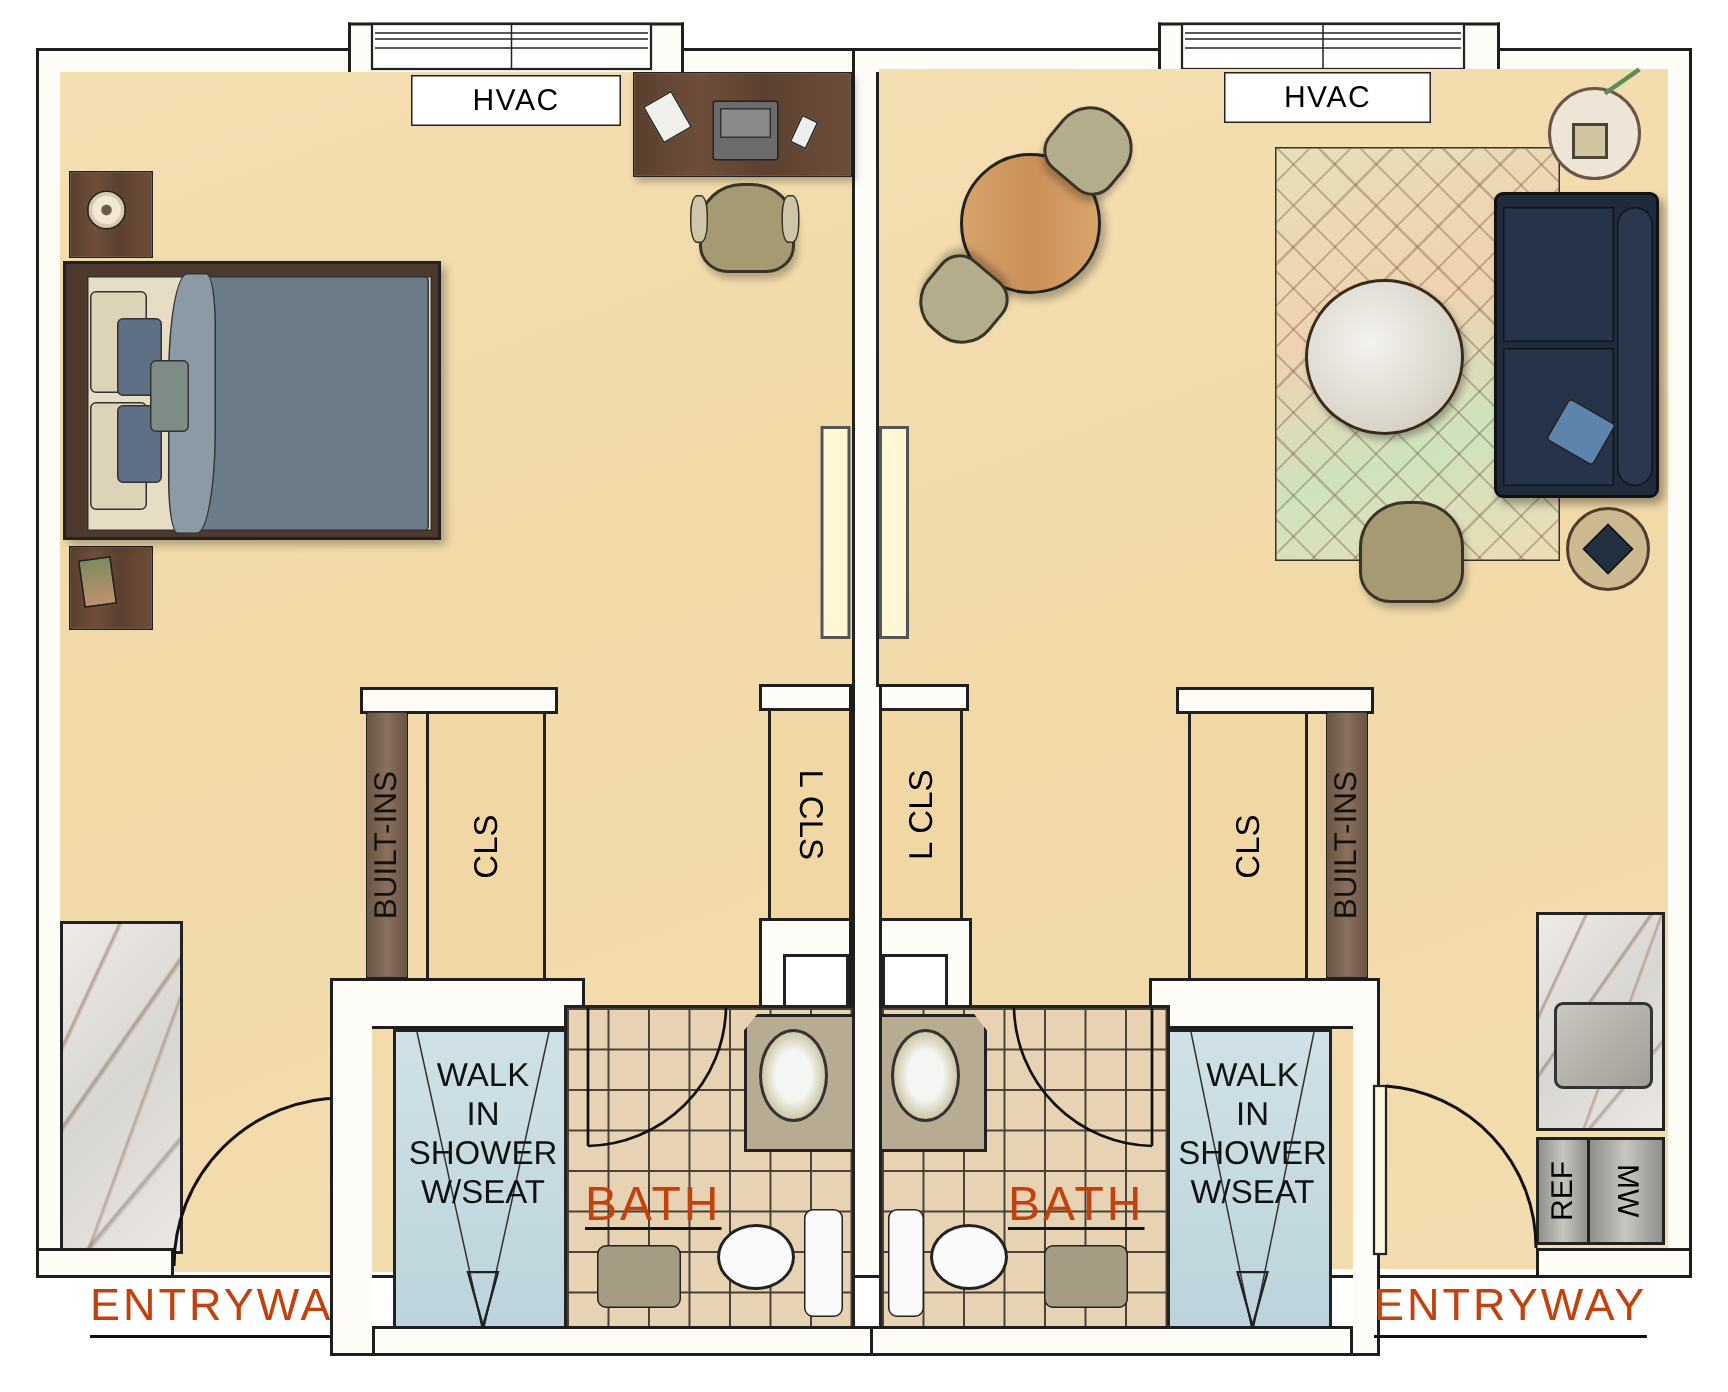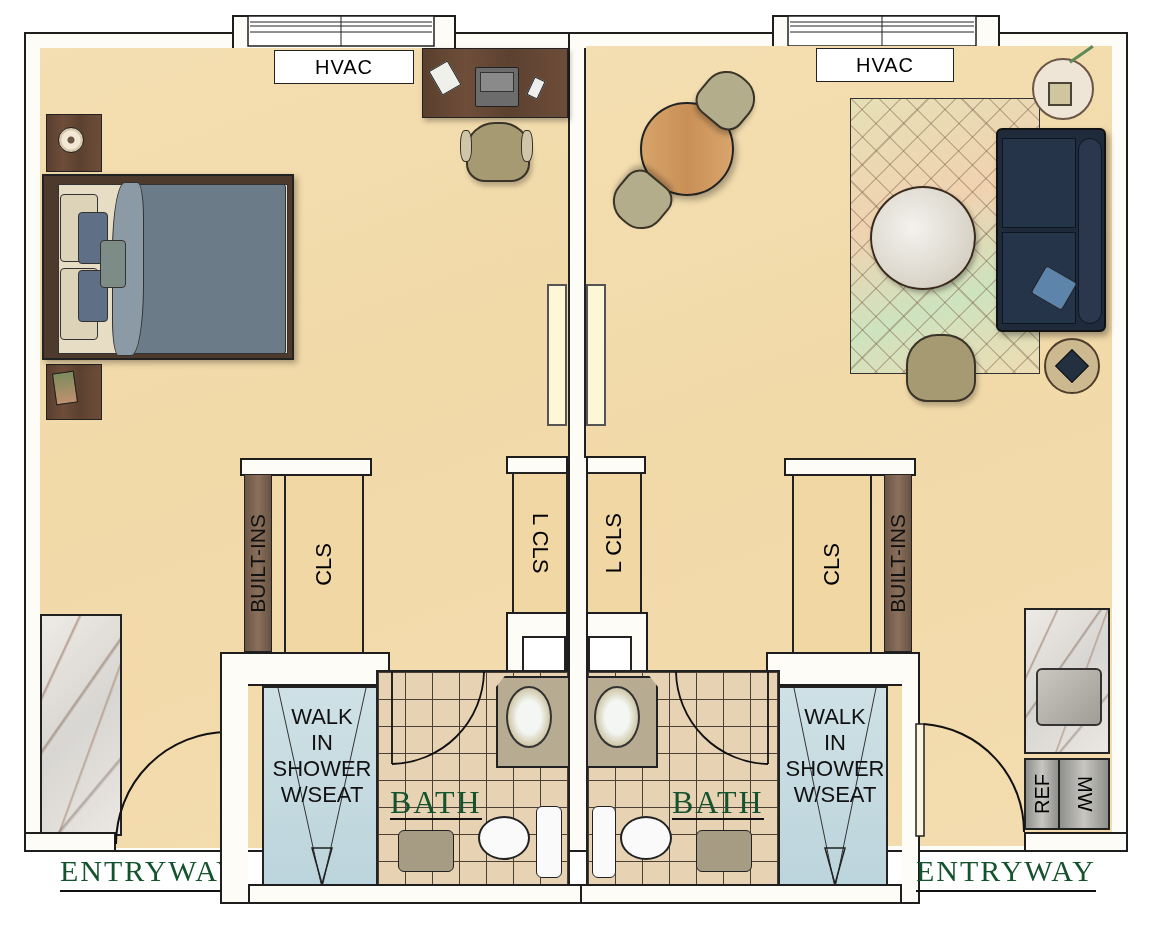--- a/index.html
+++ b/index.html
@@ -1,20 +1,20 @@
 <!DOCTYPE html>
 <html><head>
 <meta charset="utf-8">
 <style>
   html,body{margin:0;padding:0;background:#ffffff;}
   body{width:1152px;height:928px;position:relative;overflow:hidden;font-family:"Liberation Sans",sans-serif;}
   .abs{position:absolute;box-sizing:border-box;}
   .wall{position:absolute;background:#fdfcf6;border:2px solid #1e1e1e;box-sizing:border-box;}
   .floor{position:absolute;background:linear-gradient(160deg,#f4dfb2 0%,#f1d9a8 45%,#f3dcaf 100%);}
-  .label{position:absolute;color:#14532d;font-family:Liberation Serif, serif;letter-spacing:1px;white-space:nowrap;}
+  .label{position:absolute;color:#c2410c;font-family:Liberation Sans, sans-serif;letter-spacing:1px;white-space:nowrap;}
   .hvac{position:absolute;background:#fff;border:1.5px solid #222;display:flex;align-items:center;justify-content:center;font-size:20px;letter-spacing:1px;}
   .vert{writing-mode:vertical-rl;transform:rotate(180deg);}
   .vert-down{writing-mode:vertical-rl;}
   .closet{position:absolute;background:#f1d7a4;border:2px solid #222;box-sizing:border-box;display:flex;align-items:center;justify-content:center;font-size:22px;}
   .builtin{position:absolute;background:linear-gradient(90deg,#6c5544,#8a705d,#6a5342);border:1.5px solid #222;display:flex;align-items:center;justify-content:center;color:#111;font-size:21px;box-sizing:border-box;}
   .shower{position:absolute;background:linear-gradient(180deg,#cfe1e6,#bcd4dc);border:2px solid #222;box-sizing:border-box;}
   .tiles{position:absolute;background-color:#e7d2b3;
     background-image:linear-gradient(#4a4036 1px,transparent 1px),linear-gradient(90deg,#4a4036 1px,transparent 1px);
     background-size:27px 27px;border:2px solid #222;box-sizing:border-box;}
   .marble{position:absolute;border:2px solid #222;box-sizing:border-box;

